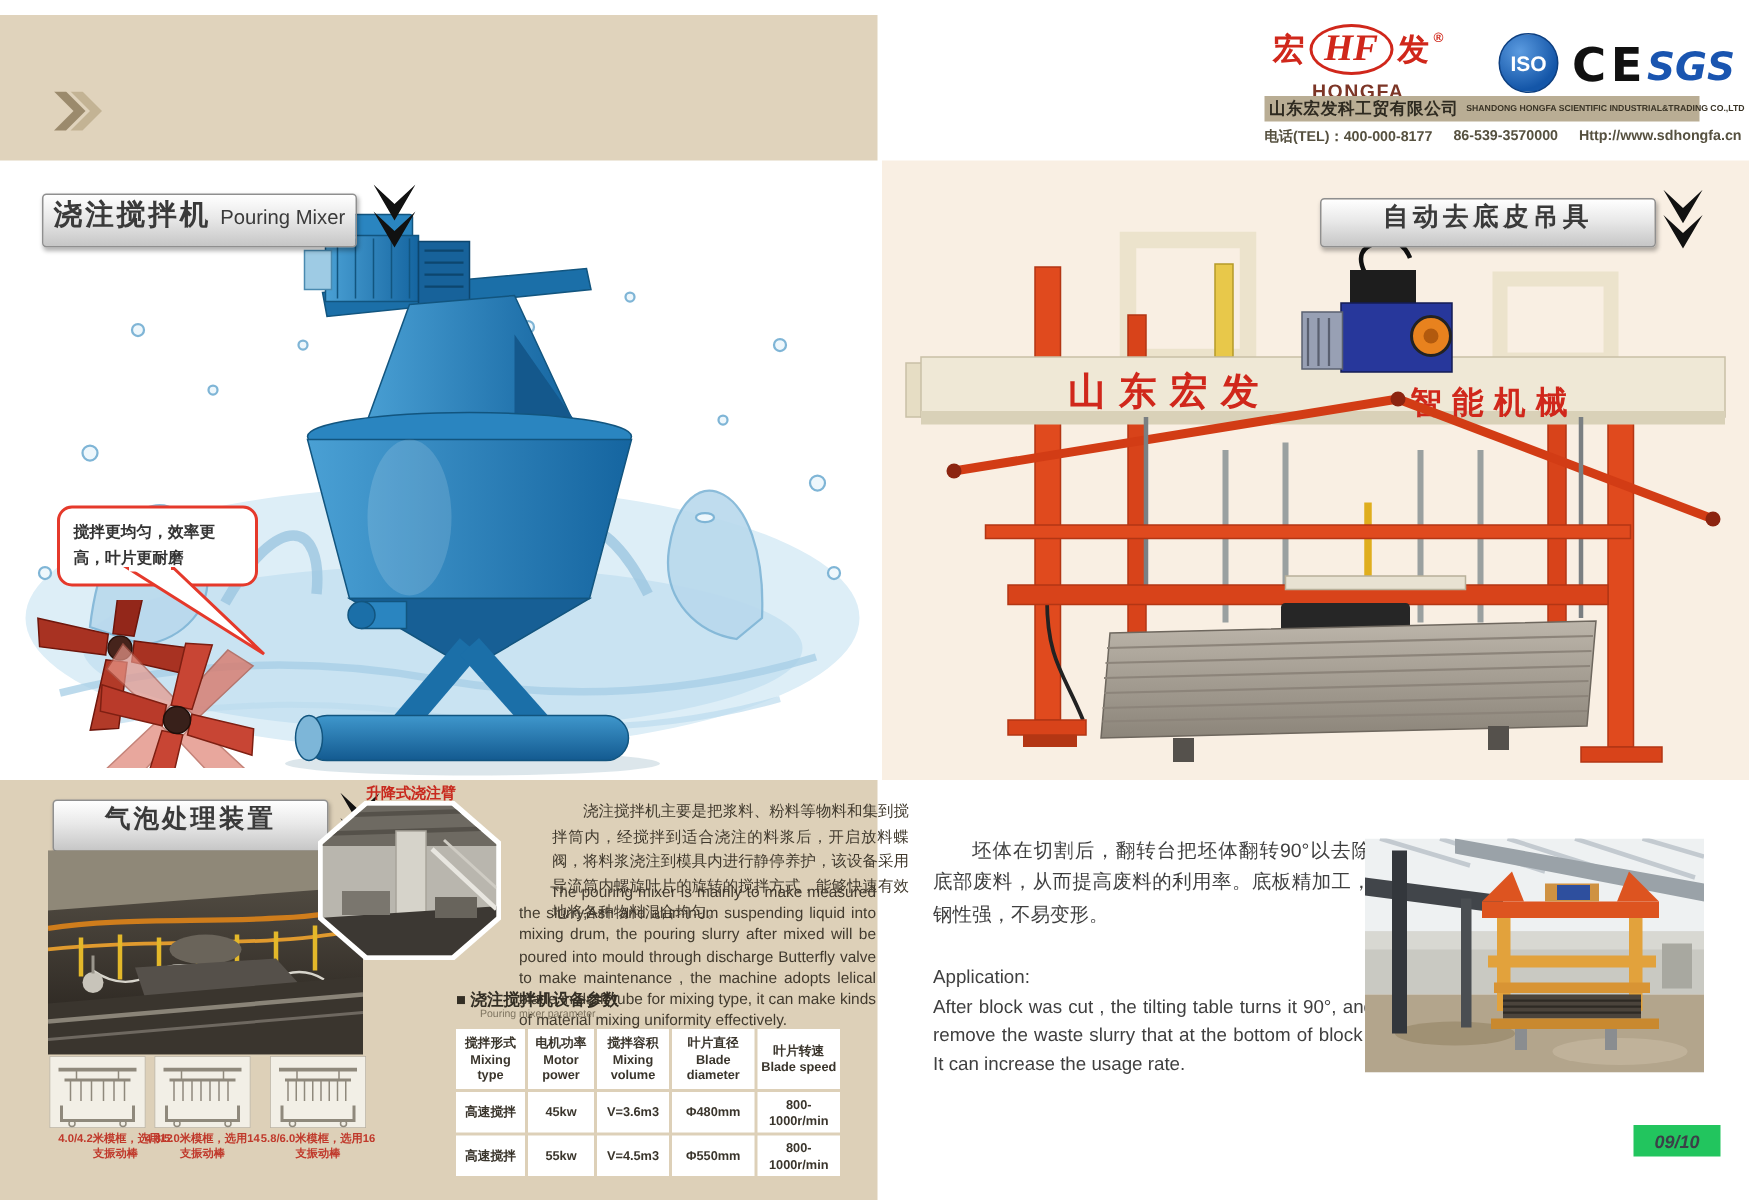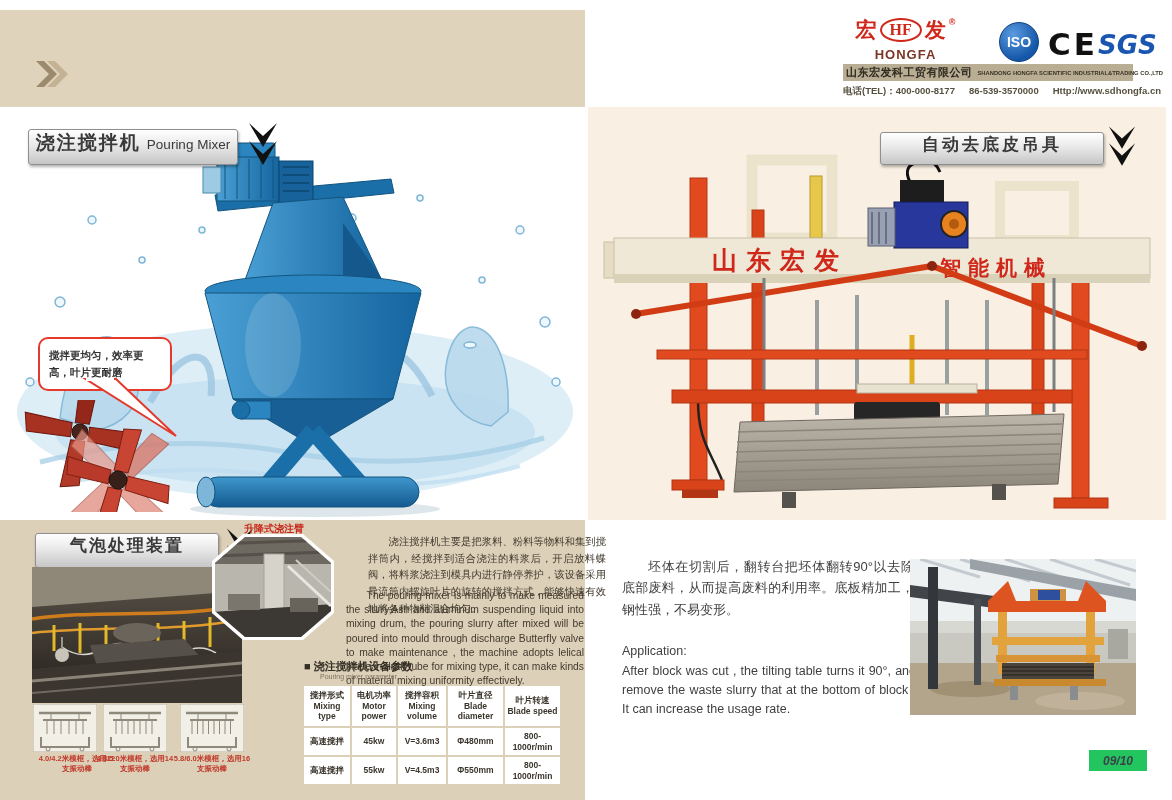--- a/index.html
+++ b/index.html
@@ -6,21 +6,21 @@
   .spread{position:relative;width:1172px;height:800px;background:#ffffff;overflow:hidden;
           font-family:"Liberation Sans",sans-serif;color:#333;}
   .abs{position:absolute;}
   
   .banner{left:0;top:10px;width:585px;height:97px;background:#e0d3bc;}
   .page-title{left:66px;top:56px;font-size:25px;font-weight:bold;color:#322e26;letter-spacing:1px;}
   
   .brand{left:843px;top:16px;width:125px;text-align:center;}
   .brand-row{display:flex;align-items:center;justify-content:center;gap:3px;color:#d0271b;font-weight:bold;}
   .hanzi{font-size:21px;font-family:"Liberation Serif",serif;}
-  .hf-oval{border:2px solid #d0271b;border-radius:50%;padding:1px 8px;font-size:16px;
+  .hf-oval{border:2px solid #d0271b;border-radius:50%;padding:1px 8px;font-size:25px;font-style:italic;
            font-family:"Liberation Serif",serif;text-align:center;}
   .regmark{font-size:9px;vertical-align:top;position:relative;top:-8px;color:#d0271b;}
   .brand-sub{margin-top:3px;font-size:13px;letter-spacing:1px;color:#7c3526;font-weight:bold;}
   .iso{left:997px;top:22px;width:44px;text-align:center;}
   .iso-globe{width:38px;height:38px;margin:0 auto;border-radius:50%;border:1px solid #0d3f80;
              background:radial-gradient(circle at 35% 30%,#5b9be0,#1456a8 70%);
              display:grid;place-items:center;color:#fff;font-weight:bold;font-size:14px;}
   .iso-num{margin-top:1px;color:#1456a8;font-weight:bold;font-size:11px;}
   .ce{left:1048px;top:26px;font-size:31px;font-weight:bold;color:#111;letter-spacing:3px;
       font-family:"DejaVu Sans",sans-serif;}

